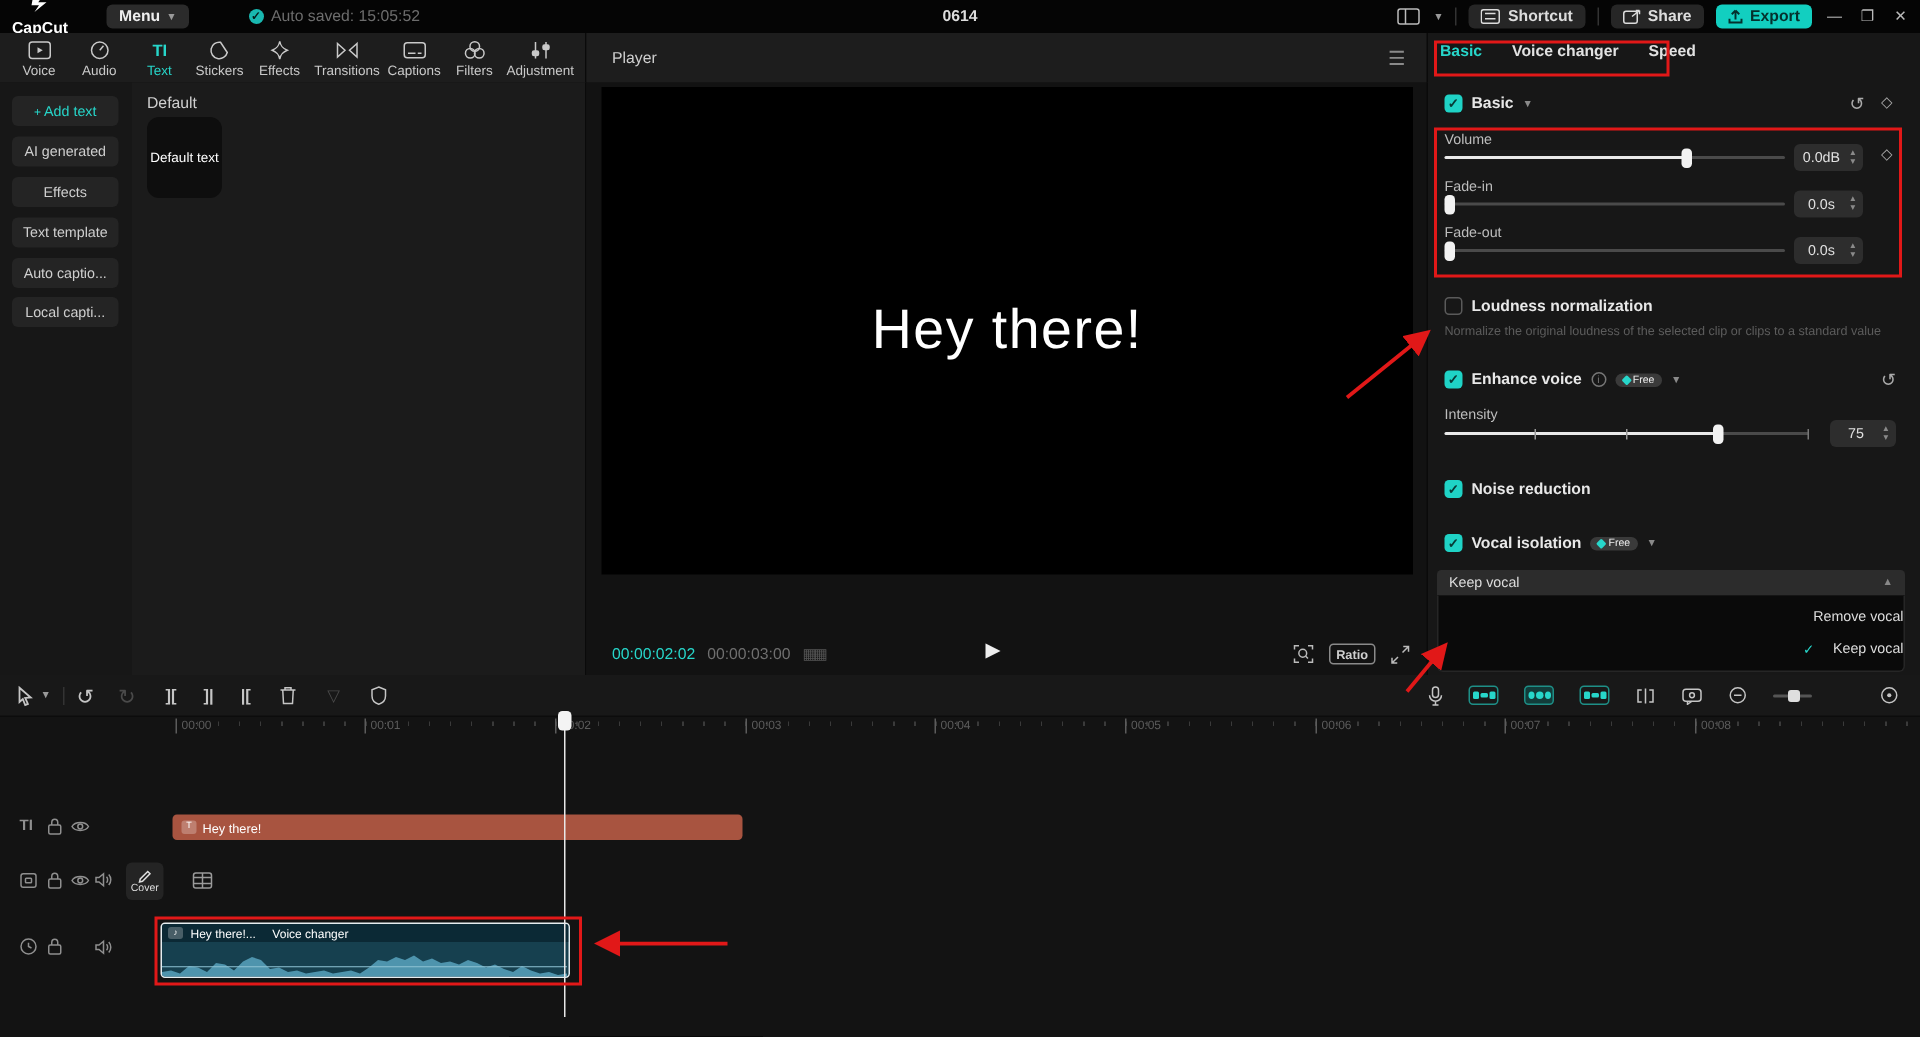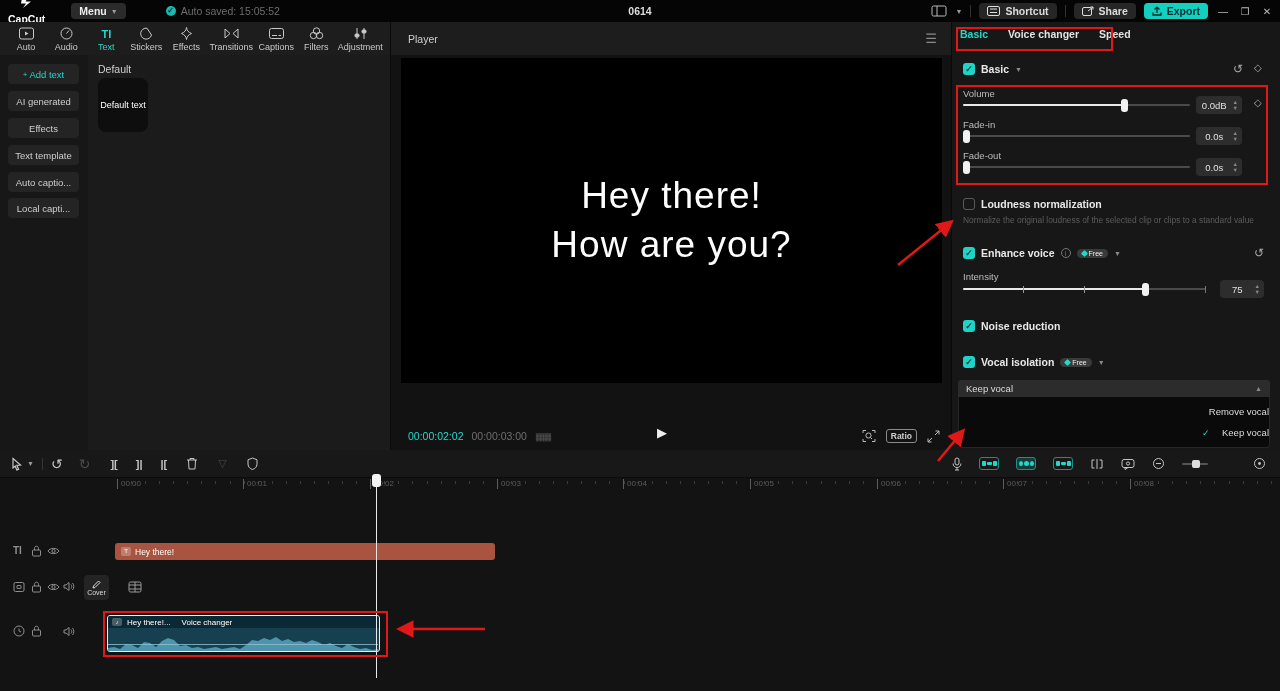--- a/index.html
+++ b/index.html
@@ -175,21 +175,21 @@
       <span class="win-btn">✕</span>
     </div>
   </div>
 
   <div id="ribbon" class="abs">
     <div class="rtab">
       <svg class="ic" width="17" height="15" viewBox="0 0 17 15" fill="none">
           <rect x="1.5" y="2" width="14" height="11" rx="2"></rect>
           <path d="M7 5.5 L10.5 7.5 L7 9.5 Z" fill="#c9c9c9" stroke="none"></path>
         </svg>
-      <span>Auto</span>
+      <span>Voice</span>
     </div>
     <div class="rtab">
       <svg class="ic" width="17" height="15" viewBox="0 0 17 15" fill="none">
           <circle cx="8.5" cy="7.5" r="5.5"></circle>
           <path d="M8.5 7.5 L11 4.5"></path>
         </svg>
       <span>Audio</span>
     </div>
     <div class="rtab active">
       <svg class="ic" width="17" height="15" viewBox="0 0 17 15">
@@ -272,21 +272,20 @@
   <div id="library" class="abs">
     <div class="lib-group">Default</div>
     <div class="lib-card">
       <span>Default text</span>
     </div>
   </div>
   <div id="player-body" class="abs">
     <div id="viewport">
       <div class="overlay-text">
         <div>Hey there!</div>
-        <div>How are you?</div>
       </div>
     </div>
     <div id="player-controls">
       <span class="timecode">00:00:02:02</span>
       <span class="timecode-total">00:00:03:00</span>
       <span class="frames-icon">▦▦</span>
       <span class="play-btn">▶</span>
       <div class="pc-right">
         <svg class="ic" width="14" height="14" viewBox="0 0 14 14" fill="none" stroke="#bbb">
             <path d="M1 4 L1 1.5 L4 1.5 M10 1.5 L13 1.5 L13 4 M13 10 L13 12.5 L10 12.5 M4 12.5 L1 12.5 L1 10"></path>

